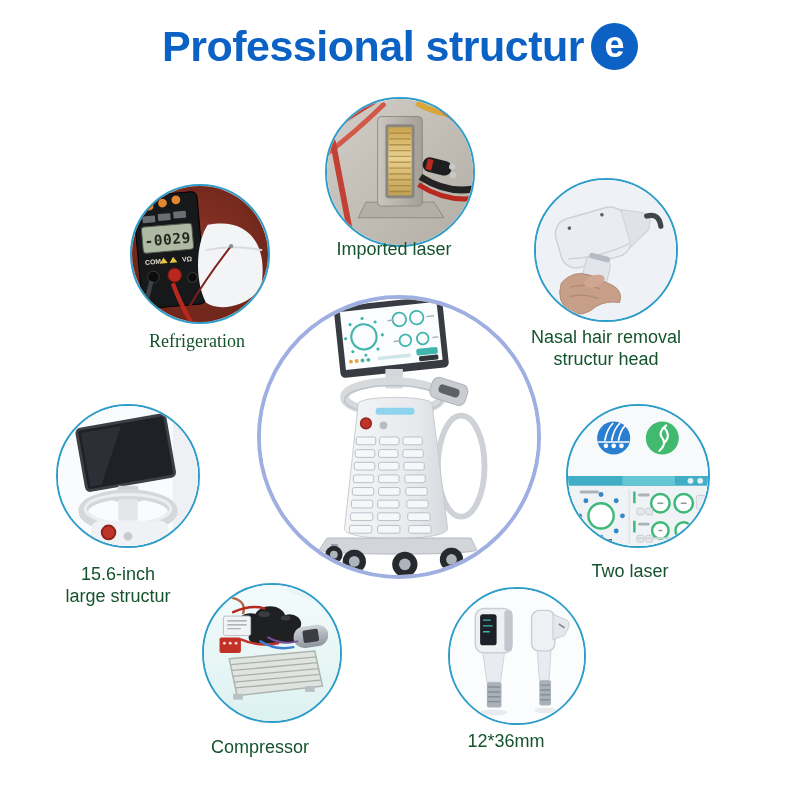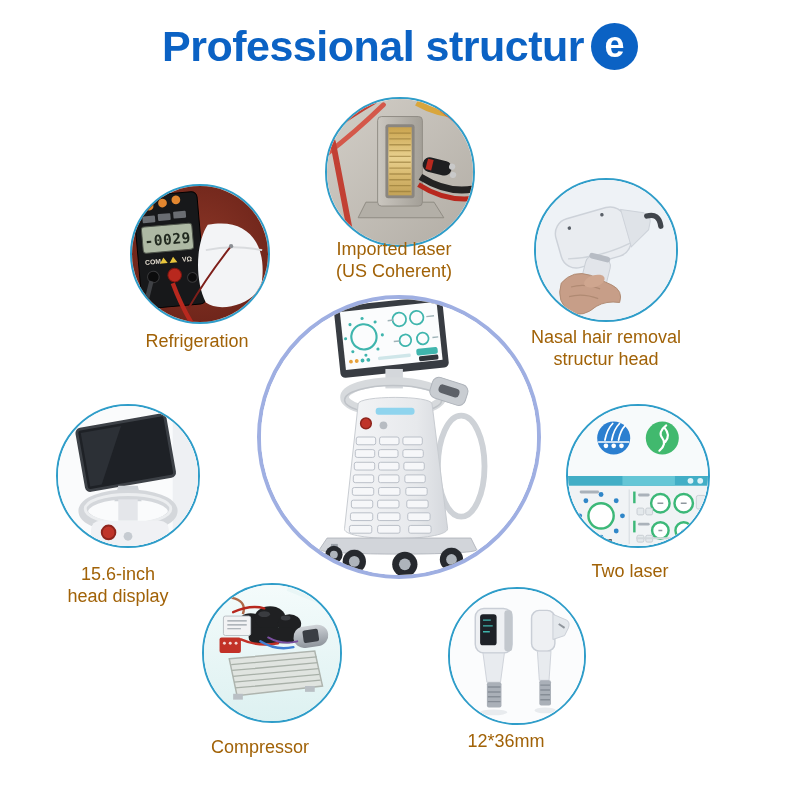--- a/index.html
+++ b/index.html
@@ -18,24 +18,24 @@
   .circle svg{display:block;width:100%;height:100%;}
   .c-laser{left:325px;top:97px;width:150px;height:150px;}
   .c-refrig{left:130px;top:184px;width:140px;height:140px;}
   .c-nasal{left:534px;top:178px;width:144px;height:144px;}
   .c-center{left:257px;top:295px;width:284px;height:284px;border:4px solid #9fafe2;}
   .c-display{left:56px;top:404px;width:144px;height:144px;}
   .c-modes{left:566px;top:404px;width:144px;height:144px;}
   .c-comp{left:202px;top:583px;width:140px;height:140px;}
   .c-hand{left:448px;top:587px;width:138px;height:138px;}
   
-  .lbl{position:absolute;text-align:center;font-size:18px;line-height:22px;color:#a16207;}
+  .lbl{position:absolute;text-align:center;font-size:18px;line-height:22px;color:#14532d;}
   .lbl span{display:block;}
   .l-laser{left:284px;top:238px;width:220px;}
-  .l-refrig{left:97px;top:330px;width:200px;}
+  .l-refrig{left:97px;top:330px;width:200px;font-family:Liberation Serif, serif;}
   .l-nasal{left:486px;top:326px;width:240px;}
   .l-display{left:18px;top:556px;width:200px;margin-top:7px;}
   .l-modes{left:530px;top:560px;width:200px;}
   .l-comp{left:160px;top:736px;width:200px;}
   .l-hand{left:406px;top:730px;width:200px;}
 </style>
 </head>
 <body>
 
 <div id="stage">
@@ -85,21 +85,20 @@
         <rect x="102" y="64" width="6" height="11" fill="#b8281e"></rect>
         <circle cx="128" cy="66" r="3.2" fill="#c9c9c9"></circle>
         <circle cx="131" cy="74" r="3.2" fill="#c9c9c9"></circle>
       </g>
       <path d="M96,80 Q125,98 152,92" stroke="#232323" stroke-width="7" fill="none"></path>
       <path d="M94,88 Q122,106 152,102" stroke="#b8281e" stroke-width="5" fill="none"></path>
     </svg>
   </div>
   <div class="lbl l-laser">
     <span>Imported laser</span>
-    <span>(US Coherent)</span>
   </div>
 
   <div class="circle c-refrig">
     <svg viewBox="0 0 140 140">
       <defs>
         <radialGradient id="maroon" cx="0.5" cy="0.45" r="0.8">
           <stop offset="0" stop-color="#8a3526"></stop>
             <stop offset="1" stop-color="#641f16"></stop>
         </radialGradient>
       </defs>
@@ -298,21 +297,21 @@
       <ellipse cx="72" cy="108" rx="46" ry="17" fill="none" stroke="#d4d7db" stroke-width="10"></ellipse>
       <ellipse cx="72" cy="106" rx="44" ry="15" fill="none" stroke="#eceef0" stroke-width="3"></ellipse>
       <rect x="62" y="96" width="20" height="22" fill="#e4e6ea"></rect>
       <rect x="34" y="118" width="80" height="28" rx="9" fill="#f0f1f4"></rect>
       <circle cx="52" cy="130" r="7" fill="#bf3429" stroke="#8e241c" stroke-width="2"></circle>
       <circle cx="72" cy="134" r="4.5" fill="#c6cbd1"></circle>
     </svg>
   </div>
   <div class="lbl l-display">
     <span>15.6-inch</span>
-    <span>head display</span>
+    <span>large structur</span>
   </div>
 
   <div class="circle c-modes">
     <svg viewBox="0 0 144 144">
       <rect width="144" height="144" fill="#f7fafb"></rect>
       <g>
         <circle cx="47" cy="33" r="17" fill="#2b7fd0"></circle>
         <path d="M31,37 H63" stroke="#ffffff" stroke-width="1.6"></path>
         <path d="M38,35 Q40,24 46,18 M45,35 Q47,24 53,18 M52,35 Q54,25 59,20" stroke="#ffffff" stroke-width="1.8" fill="none" stroke-linecap="round"></path>
         <circle cx="39" cy="41" r="2.4" fill="#ffffff"></circle>

